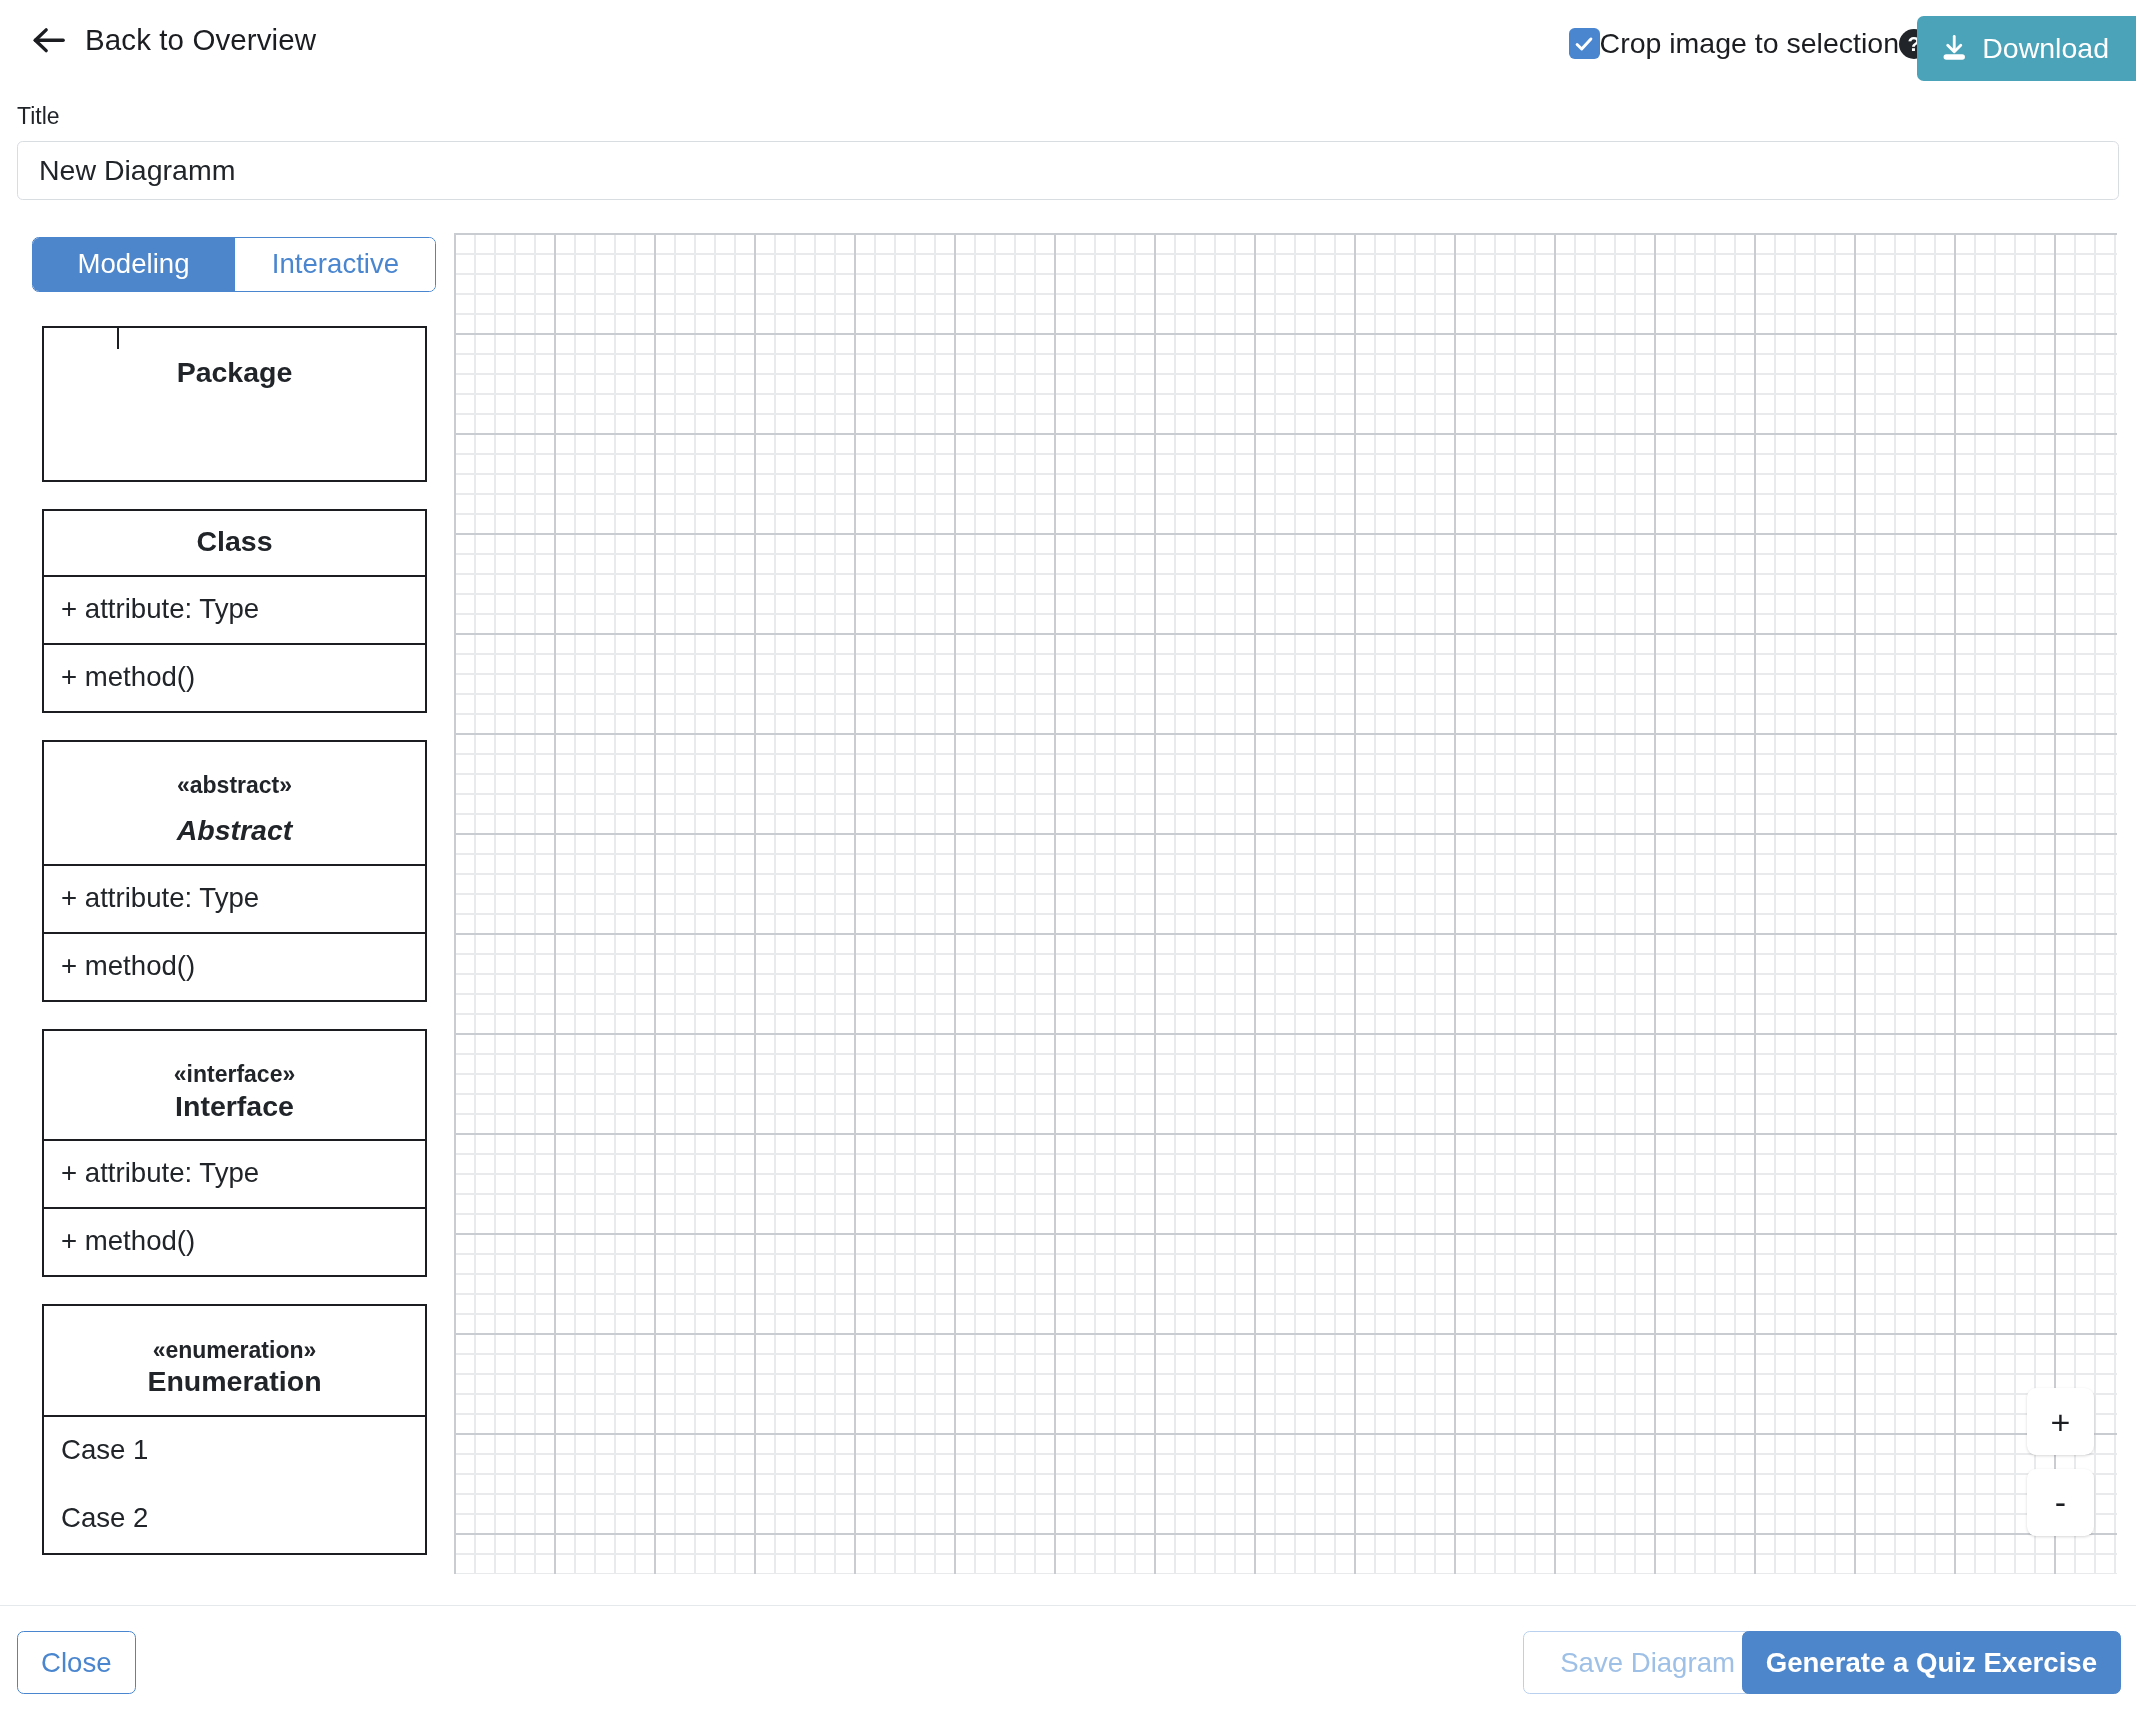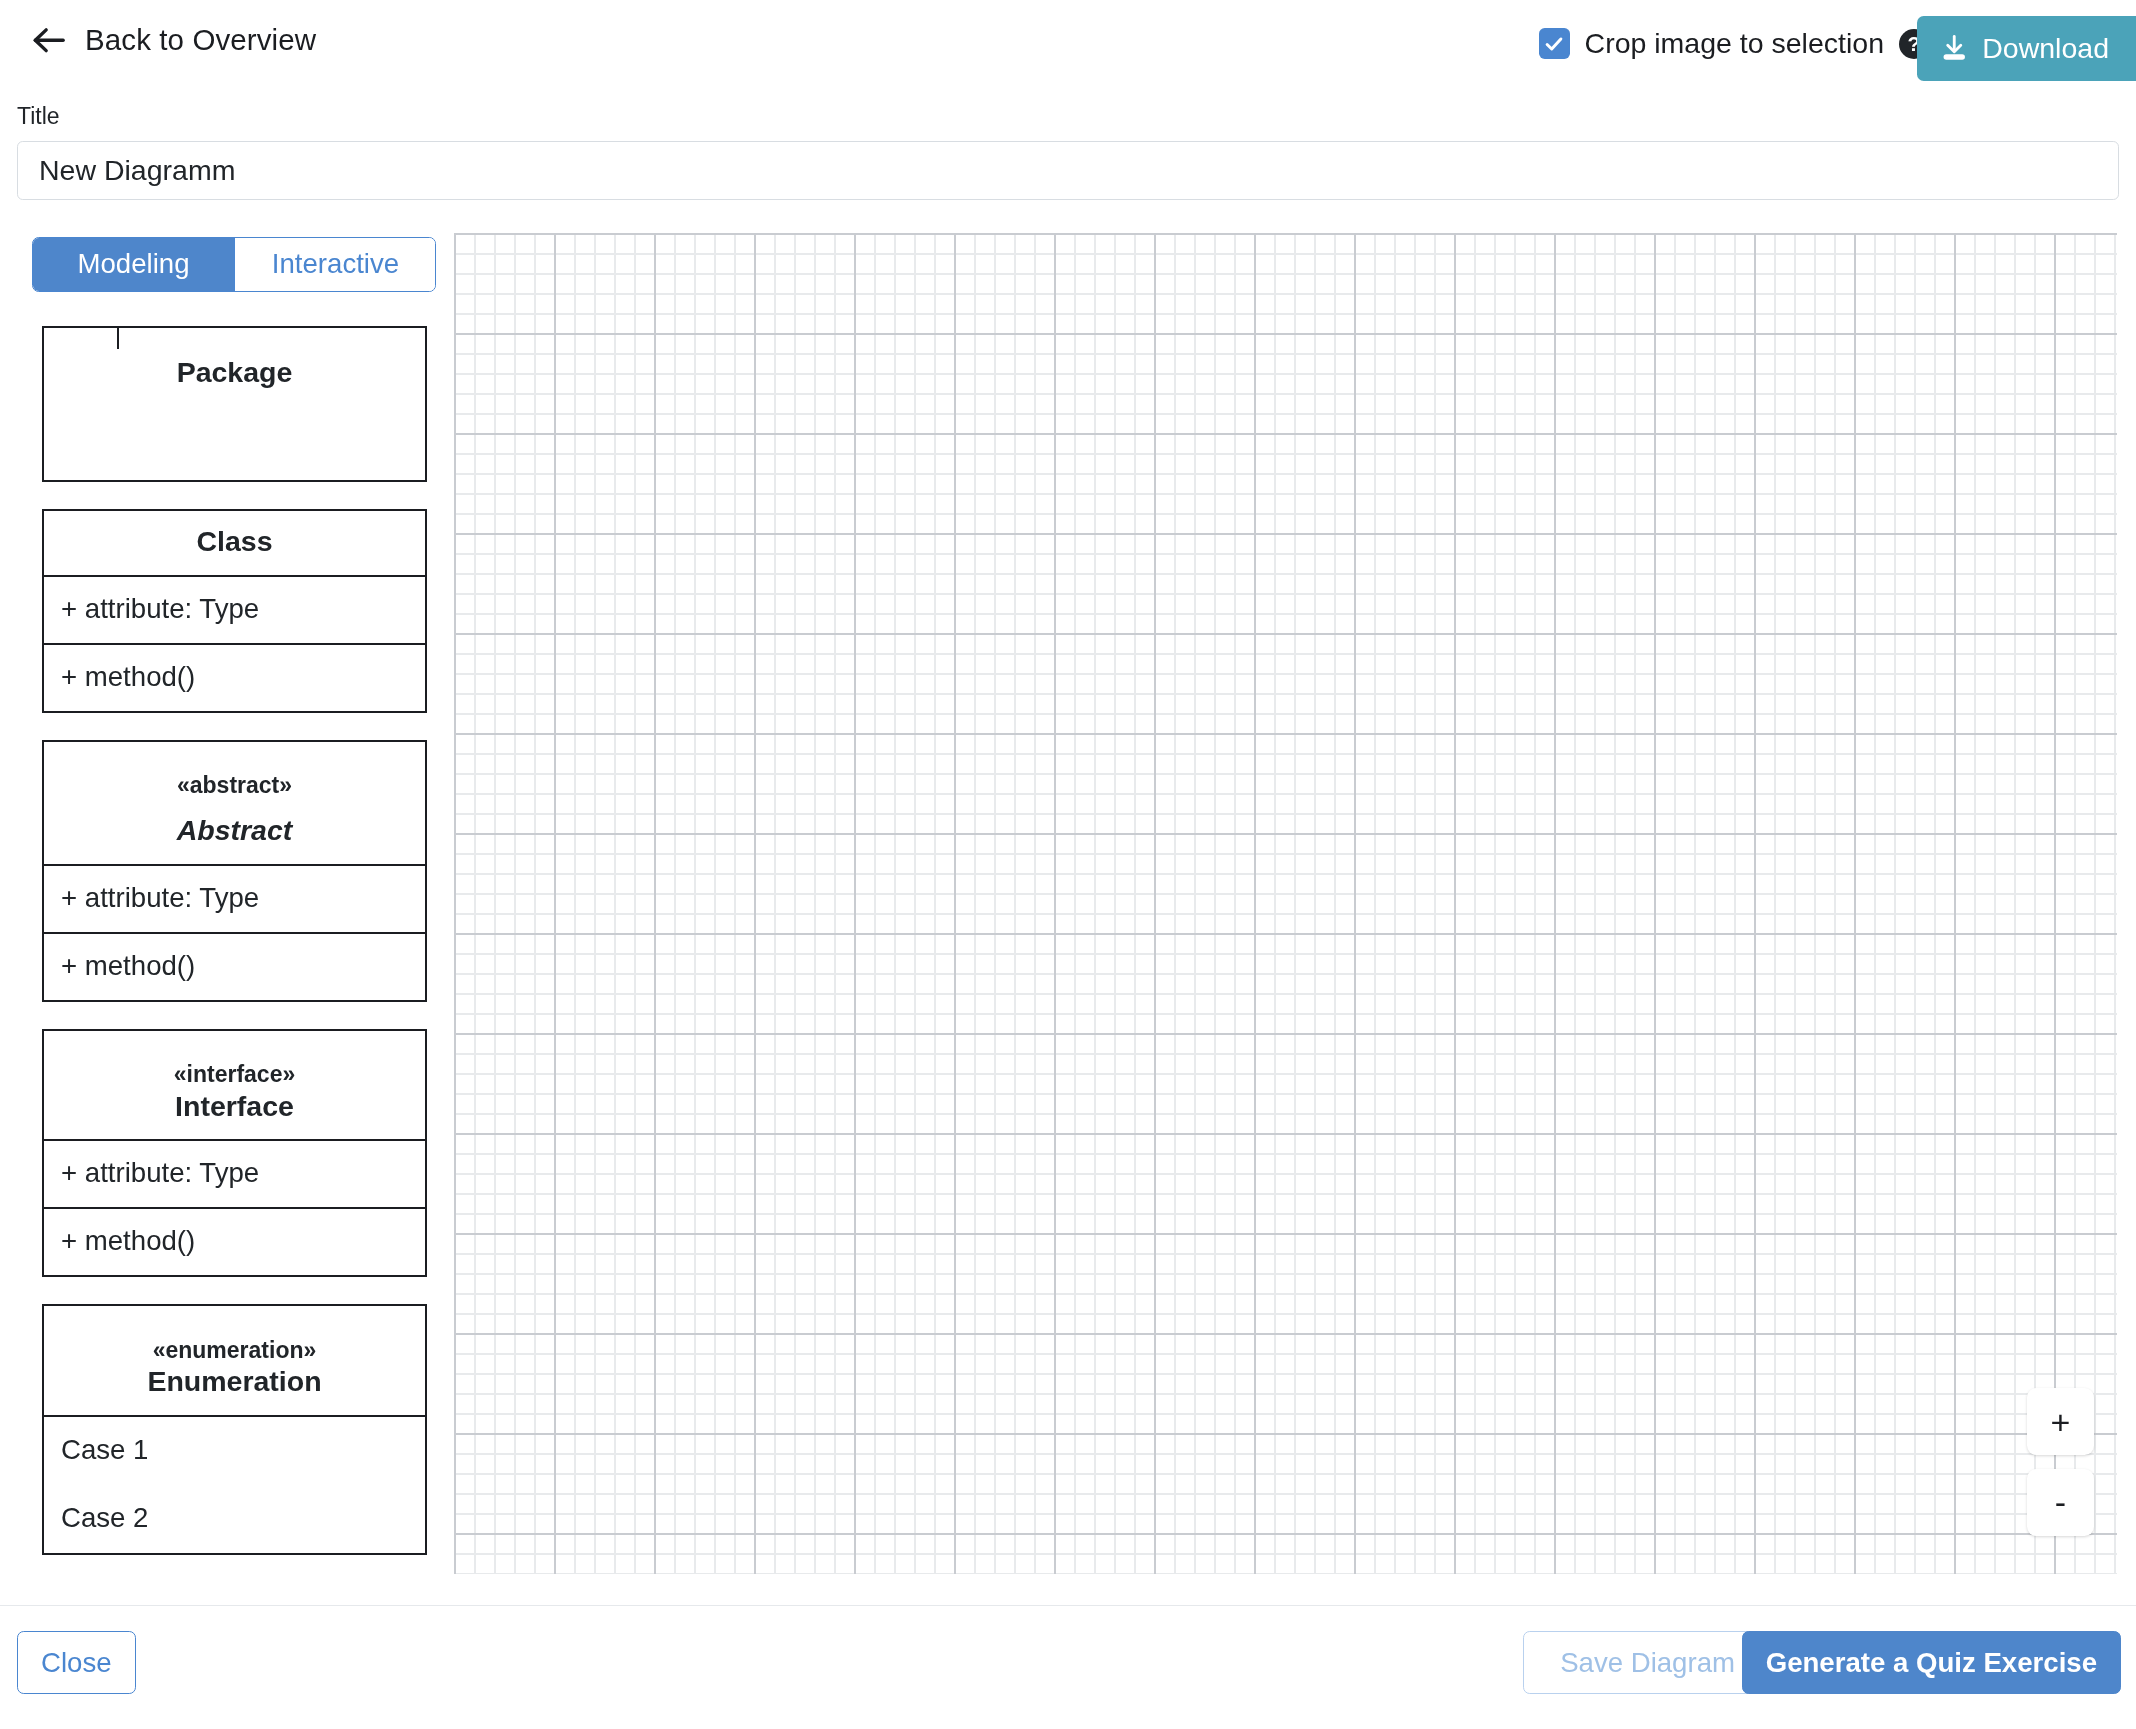--- a/index.html
+++ b/index.html
@@ -19,21 +19,21 @@
   .back-link {
     position: absolute; left: 32px; top: 25px;
     display: flex; align-items: center; gap: 19px;
     cursor: pointer; text-decoration: none; color: #1b1d21;
   }
   .back-arrow { width: 34px; height: 28.5px; display: block; }
   .back-label { font-size: 29.5px; line-height: 1; letter-spacing: 0.1px; }
 
   .crop-wrap {
     position: absolute; right: 207px; top: 27px;
-    display: flex; align-items: center; gap: 15px;
+    display: flex; align-items: center; 
   }
   .cb {
     width: 31px; height: 31px; border-radius: 5.7px;
     background: #4a86d0; display: flex; align-items: center; justify-content: center;
     cursor: pointer; flex: none;
   }
   .cb svg { width: 22px; height: 22px; display: block; }
   .crop-label { font-size: 28.5px; color: #1b1d21; white-space: nowrap; }
   .help-icon {
     width: 30px; height: 30px; border-radius: 50%;

